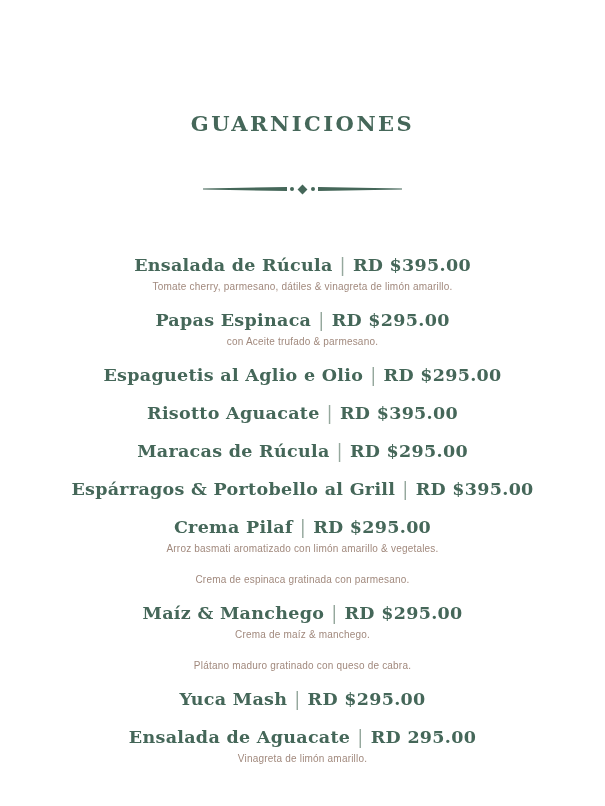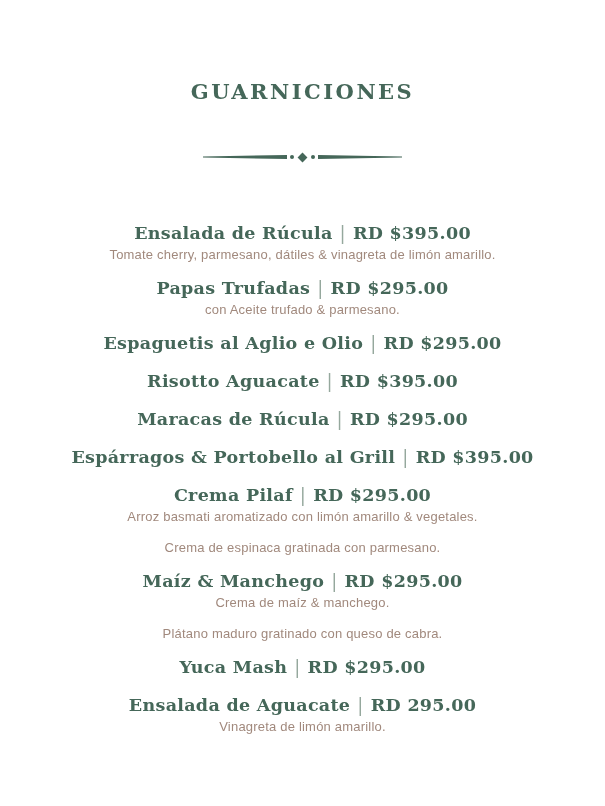--- a/index.html
+++ b/index.html
@@ -7,21 +7,21 @@
     --sep:#95a89d;
     --taupe:#a1897d;
     --bg:#ffffff;
   }
   *{margin:0;padding:0;box-sizing:border-box;}
   html,body{width:605px;height:806px;background:var(--bg);overflow:hidden;}
   body{font-family:"Liberation Serif", serif;}
 
   .page{
     width:605px;height:806px;
-    padding-top:80px;
+    padding-top:112px;
     display:flex;flex-direction:column;align-items:center;gap:44px;
   }
 
   .menu-title{
     font-family:"DejaVu Serif", serif;
     font-weight:700;
     font-size:21px;
     line-height:24px;
     letter-spacing:2.5px;
     color:var(--green);
@@ -72,21 +72,21 @@
     letter-spacing:0.3px;
   }
   .item-sep{
     color:var(--sep);
     font-weight:400;
     padding:0 7px;
     font-size:18px;
   }
   .item-desc{
     font-family:"Liberation Sans", sans-serif;
-    font-size:13px;
+    font-size:10px;
     line-height:15px;
     margin-top:2px;
     color:var(--taupe);
     letter-spacing:0.2px;
   }
 </style>
 </head>
 <body>
 
 <div class="page">
@@ -104,21 +104,21 @@
   <div class="menu-items">
   <div class="menu-item">
     <div class="item-line">
       <span class="item-name">Ensalada de Rúcula</span><span class="item-sep">|</span><span class="item-price">RD $395.00</span>
     </div>
     <div class="item-desc">Tomate cherry, parmesano, dátiles &amp; vinagreta de limón amarillo.</div>
   </div>
 
   <div class="menu-item">
     <div class="item-line">
-      <span class="item-name">Papas Trufadas</span><span class="item-sep">|</span><span class="item-price">RD $295.00</span>
+      <span class="item-name">Papas Espinaca</span><span class="item-sep">|</span><span class="item-price">RD $295.00</span>
     </div>
     <div class="item-desc">con Aceite trufado &amp; parmesano.</div>
   </div>
 
   <div class="menu-item">
     <div class="item-line">
       <span class="item-name">Espaguetis al Aglio e Olio</span><span class="item-sep">|</span><span class="item-price">RD $295.00</span>
     </div>
 
   </div>

